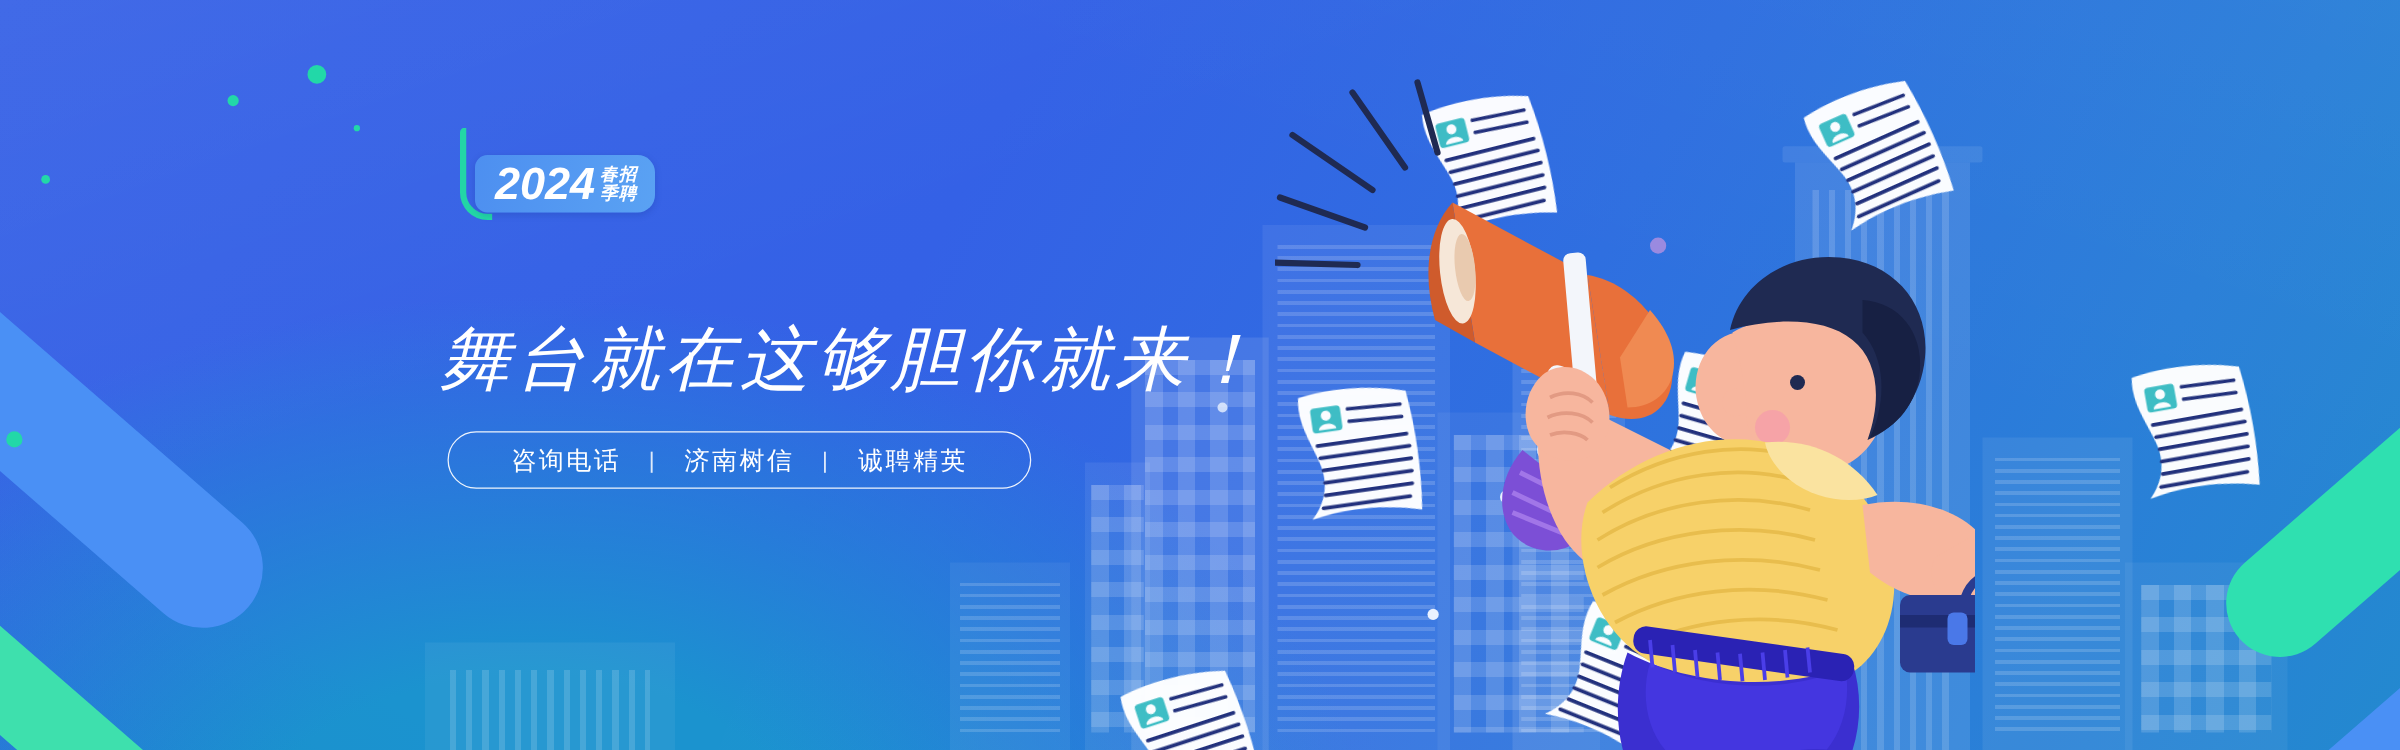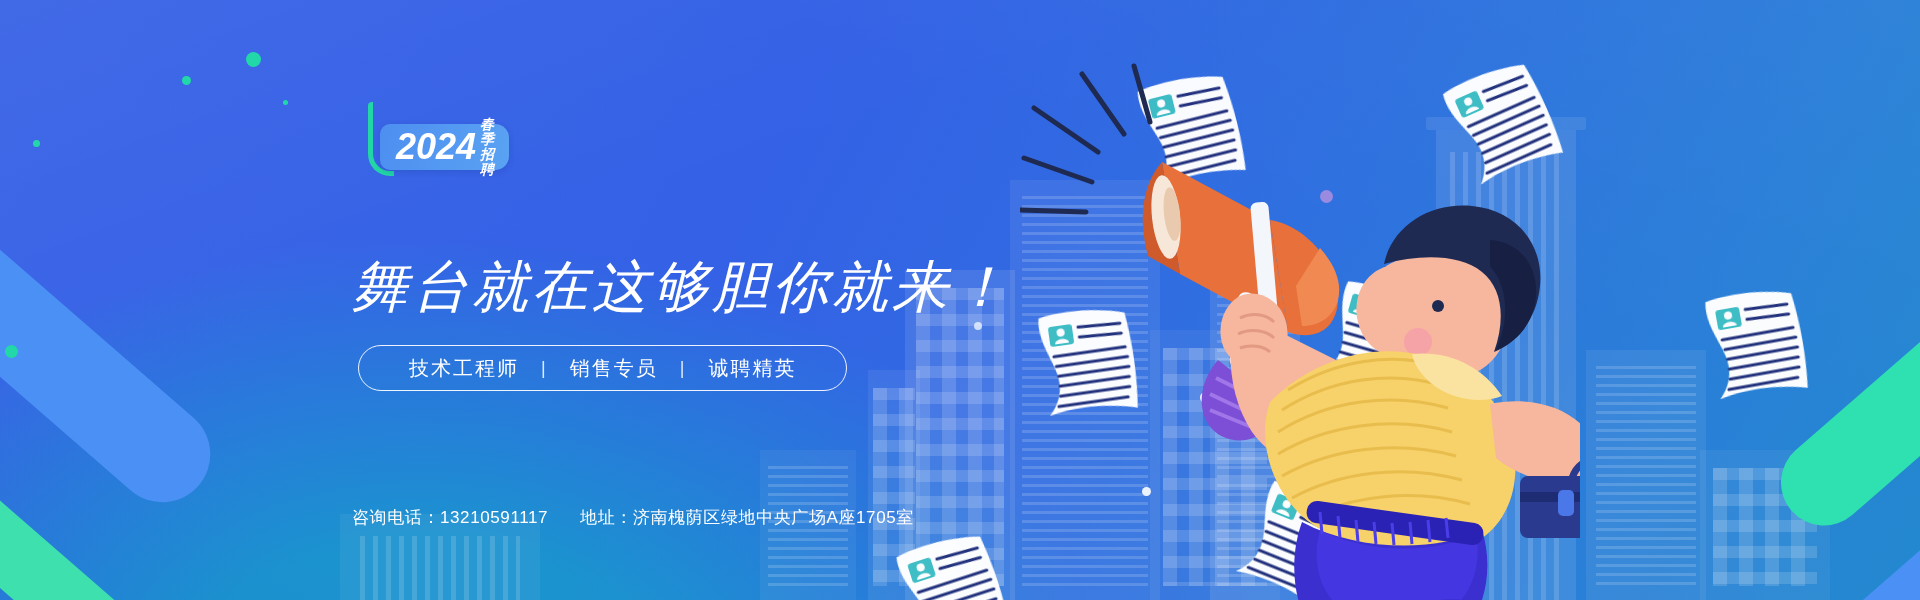--- a/index.html
+++ b/index.html
@@ -81,21 +81,21 @@
     padding:0 14px 0 16px;
     background:linear-gradient(100deg,#4d8ff0,#5aa2f3);
     border-radius:10px 14px 14px 10px;
     box-shadow:0 2px 6px rgba(10,40,110,.18);
   }
   .badge-year {
     font-size:36px; font-weight:bold; font-style:italic; color:#ffffff; letter-spacing:0px;
     line-height:1;
   }
   .badge-season {
-    display:flex; flex-direction:column; justify-content:center;
+    display:flex; flex-direction:row; justify-content:center;
     font-size:14px; font-weight:bold; font-style:italic; color:#ffffff;
     line-height:1.08; letter-spacing:1px;
   }
 
   .subhead {
     position:absolute; left:352px; top:250px;
     font-size:56px; font-style:italic; font-weight:300; color:#ffffff;
     letter-spacing:4px; white-space:nowrap;
   }
 
@@ -336,26 +336,22 @@
               <span>招聘</span>
             </span>
           </div>
         </div>
       </div>
     </div>
 
     <div class="subhead">舞台就在这够胆你就来！</div>
 
     <div class="roles">
-      <span class="role">技术工程师</span>
+      <span class="role">咨询电话</span>
       <span class="role-sep">|</span>
-      <span class="role">销售专员</span>
+      <span class="role">济南树信</span>
       <span class="role-sep">|</span>
       <span class="role">诚聘精英</span>
     </div>
 
-    <div class="contact">
-      <span><span>咨询电话：</span><span>13210591117</span></span>
-      <span><span>地址：</span><span>济南槐荫区绿地中央广场A座1705室</span></span>
-    </div>
 
   </div>
 </div>
 
 </body></html>

